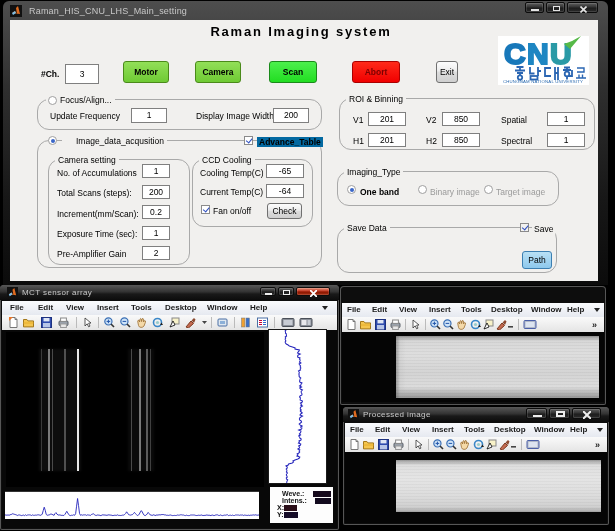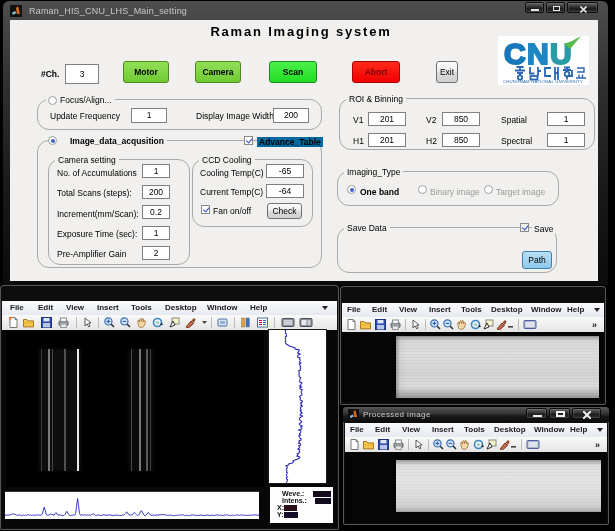--- a/index.html
+++ b/index.html
@@ -106,21 +106,21 @@
     <div class="gb" style="left:27px;top:79px;width:285px;height:31px">
       <span class="cap" style="left:8px;padding-left:14px">Focus/Align...</span>
       <div class="radio" style="left:10px;top:-4px"></div>
       <div class="lbl" style="left:12px;top:11px">Update Frequency</div>
       <div class="inp" style="left:93px;top:8px;width:36px;height:15px">1</div>
       <div class="lbl" style="left:158px;top:11px">Display Image Width</div>
       <div class="inp" style="left:235px;top:8px;width:36px;height:15px">200</div>
     </div>
 
     <div class="gb" style="left:27px;top:120px;width:285px;height:128px">
-      <span class="cap" style="left:18px;padding-left:14px;font-weight:bold">Image_data_acqusition</span>
+      <span class="cap" style="left:24px;padding-left:14px;font-weight:normal">Image_data_acqusition</span>
       <div class="radio sel" style="left:10px;top:-5px"></div>
       <div class="chk on" style="left:206px;top:-5px"></div>
       <div class="lbl" style="left:219px;top:-4px;font-weight:bold;background:#0369a1;padding:0 2px">Advance_Table</div>
 
       <div class="gb" style="left:10px;top:18px;width:142px;height:106px">
         <span class="cap">Camera setting</span>
         <div class="lbl" style="left:8px;top:8px">No. of Accumulations</div>
         <div class="inp" style="left:93px;top:4px;width:28px;height:14px">1</div>
         <div class="lbl" style="left:8px;top:28px">Total Scans (steps):</div>
         <div class="inp" style="left:93px;top:25px;width:28px;height:14px">200</div>
@@ -174,20 +174,39 @@
     <div class="gb" style="left:327px;top:207px;width:220px;height:46px">
       <span class="cap">Save Data</span>
       <div class="chk on" style="left:182px;top:-5px;background:#f2f2f0"></div>
       <div class="lbl" style="left:194px;top:-4px;background:#f1f0ee;padding:0 2px">Save</div>
       <div class="btn" style="left:184px;top:23px;width:30px;height:18px;line-height:16px;background:linear-gradient(#b8e0f5,#8ec8ec);border-color:#3c7fb1;font-weight:normal">Path</div>
     </div>
   </div>
 </div>
 
 <div class="figwin" id="mctwin" style="left:0px;top:285px;width:339px;height:245px">
+  <div class="figtitle">
+    <svg class="abs" style="left:7px;top:2px" width="11" height="11" viewBox="0 0 12 12">
+        <rect width="12" height="12" fill="#111"></rect>
+        <path d="M2 8 L5 6 L7 9 L6 3 L8 1 L10 9 Z" fill="#e06b1f"></path>
+        <path d="M2 8 L5 6 L6 8 L3 10 Z" fill="#7ec0e8"></path>
+      </svg>
+    <span class="t" style="left:22px">MCT sensor array</span>
+    <div class="wbtn" style="left:260px;top:2px;width:16px;height:9px">
+        <div class="glyph" style="left:4px;top:5px;width:7px;height:2px;background:#eee"></div>
+      </div>
+    <div class="wbtn" style="left:278px;top:2px;width:16px;height:9px">
+        <div class="glyph" style="left:4px;top:2px;width:7px;height:5px;border:1.5px solid #eee"></div>
+      </div>
+    <div class="wbtn" style="left:296px;top:2px;width:34px;height:9px;background:linear-gradient(#e8927c,#c23a24 45%,#8c1500 55%,#a33012)">
+        <svg class="glyph" style="left:13px;top:1.5px" width="7" height="7">
+          <path d="M0 0 L7 7 M7 0 L0 7" stroke="#fff" stroke-width="1.8"></path>
+        </svg>
+      </div>
+  </div>
   <div class="menubar" style="left:2px;top:16px;width:335px;height:14px">
     <span style="left:8px">File</span>
       <span style="left:36px">Edit</span>
       <span style="left:64px">View</span>
       <span style="left:95px">Insert</span>
       <span style="left:129px">Tools</span>
       <span style="left:163px">Desktop</span>
       <span style="left:205px">Window</span>
       <span style="left:248px">Help</span>
     <svg class="abs" style="left:320px;top:5px" width="8" height="6">

